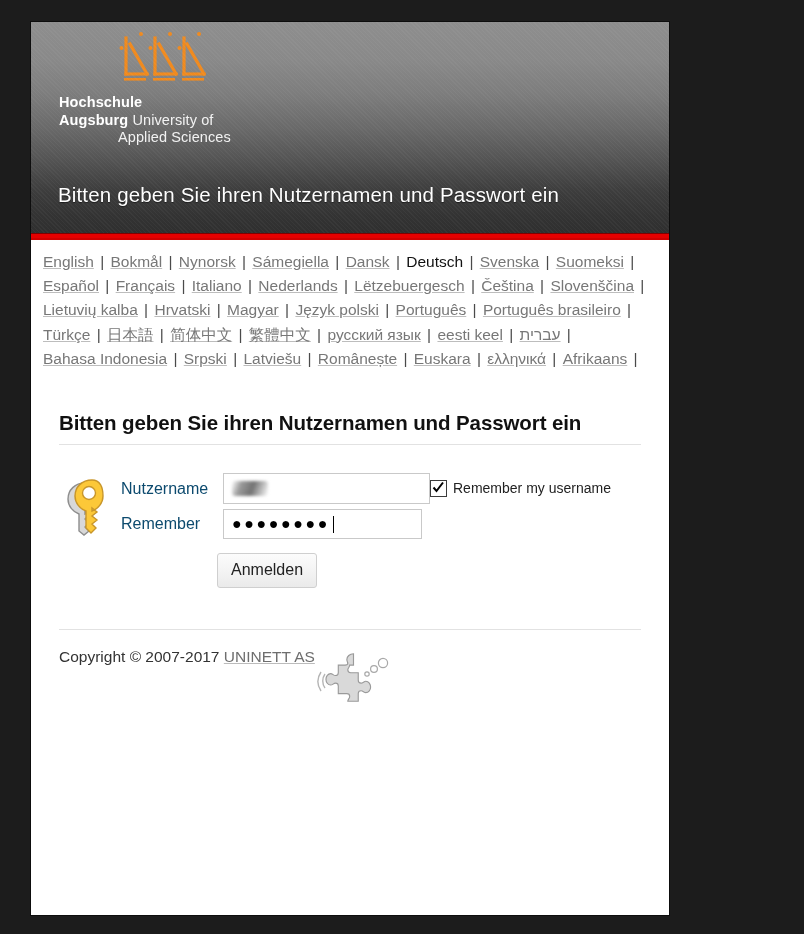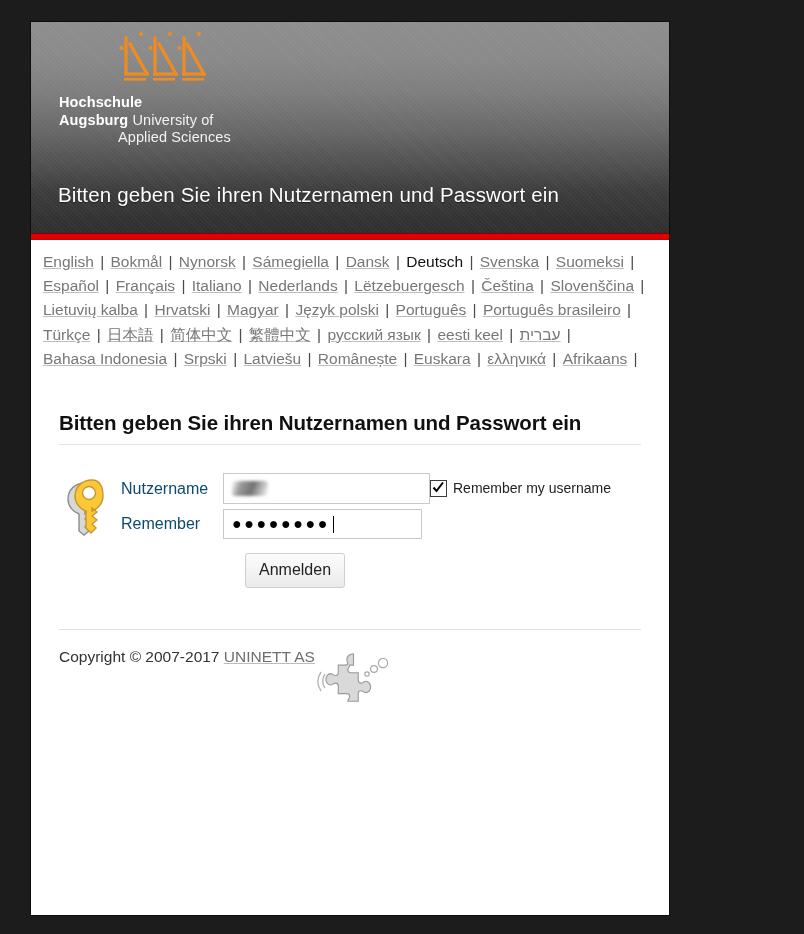--- a/index.html
+++ b/index.html
@@ -218,21 +218,20 @@
   .submit {
     margin-top: 9px;
     font-family: "Liberation Sans", sans-serif;
     font-size: 16px;
     color: #222222;
     background: linear-gradient(to bottom, #fcfcfc 0%, #f3f3f3 55%, #eaeaea 100%);
     border: 1px solid #cfcfcf;
     border-radius: 3px;
     padding: 7px 13px 8px 13px;
     cursor: pointer;
-    margin-left: 28px;
   }
 
   
   .footer {
     margin: 36px 28px 0 28px;
     border-top: 1px solid #e2e2e2;
     padding-top: 18px;
     display: flex;
     align-items: flex-start;
     justify-content: flex-start;

